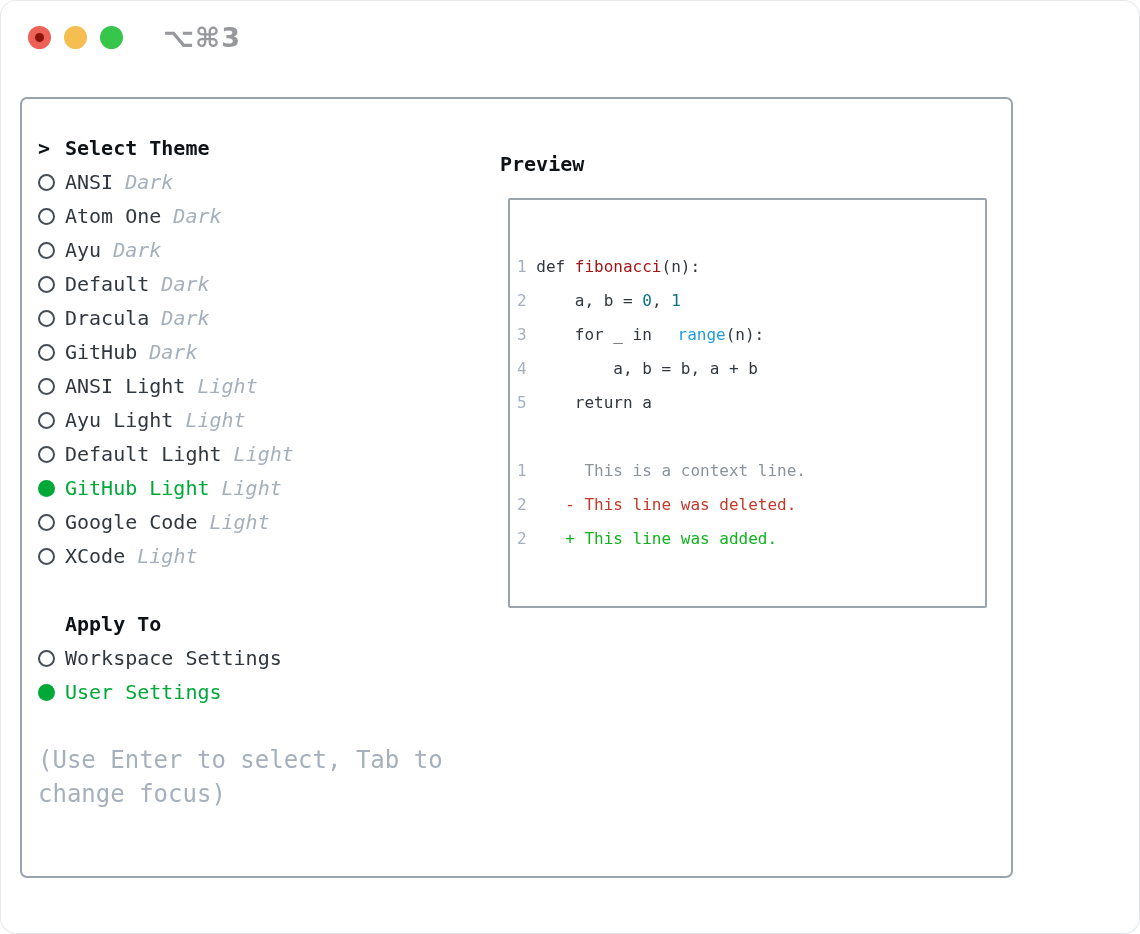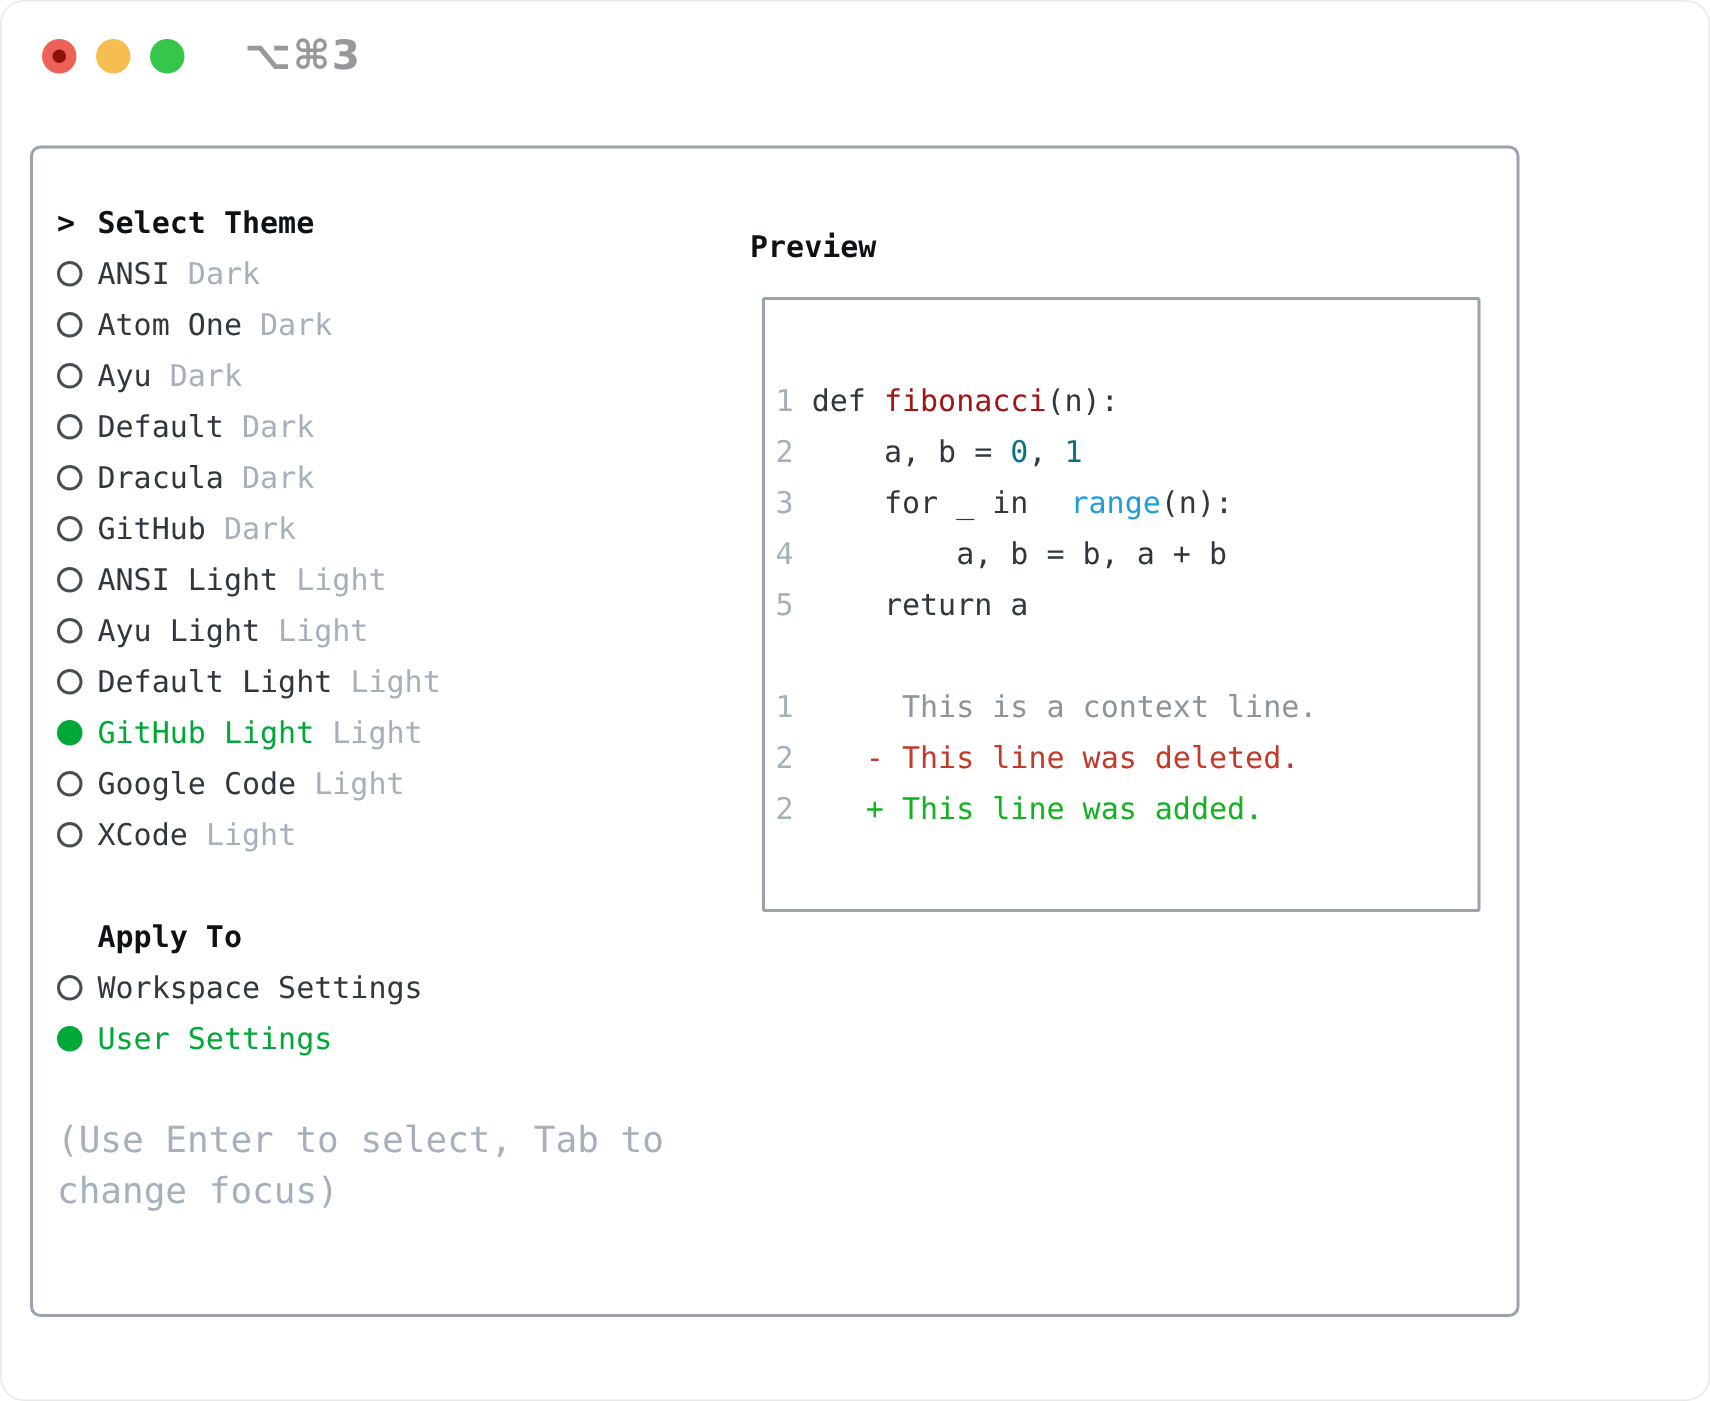--- a/index.html
+++ b/index.html
@@ -25,32 +25,32 @@
     position:absolute;left:20px;top:97px;width:989px;height:777px;
     border:2px solid var(--border,#9aa3ae);border-radius:7px;background:#fff;
   }
   .col-left{position:absolute;left:16px;top:32px;}
   .row{display:flex;align-items:center;height:34px;font-size:20px;color:var(--text,#30373f);white-space:pre;}
   .marker{display:inline-flex;align-items:center;width:27px;flex:0 0 27px;}
   .ring{width:13px;height:13px;border:2px solid #464d55;border-radius:50%;box-sizing:content-box;}
   .dotsel{width:17px;height:17px;border-radius:50%;background:var(--green,#00a838);}
   .cursor{font-weight:bold;color:var(--heading,#0e1216);}
   .hdr{font-weight:bold;color:var(--heading,#0e1216);}
-  .muted{color:var(--muted,#a6b0bd);}
+  .muted{color:var(--muted,#a6b0bd);font-style:italic;}
   .selname{color:var(--green,#00a838);}
   .gap{height:34px;}
   .hint{font-size:24px;line-height:34px;color:var(--muted,#a6b0bd);white-space:pre;}
   
   .preview-header{position:absolute;left:478px;top:48px;}
   .preview-box{
     position:absolute;left:486px;top:99px;width:475px;height:406px;
     border:2px solid var(--border,#9aa3ae);border-radius:2px;background:#fff;
   }
   .plines{padding:50px 0 0 7px;}
-  .pline{height:34px;line-height:34px;font-size:20px;white-space:pre;color:var(--text,#30373f);}
+  .pline{height:34px;line-height:34px;font-size:16px;white-space:pre;color:var(--text,#30373f);}
   .tok-lnum{color:var(--line-number,#a6b0bd);}
   .tok-code{color:var(--text,#30373f);}
   .tok-red{color:var(--syntax-red,#a31515);}
   .tok-teal{color:var(--syntax-teal,#0b7285);}
   .tok-blue{color:var(--syntax-blue,#229ddb);margin-left:16px;}
   .tok-ctx{color:var(--diff-context,#8b939c);}
   .tok-del{color:var(--diff-del,#c23a2a);}
   .tok-add{color:var(--diff-add,#11b31e);}
 </style>
 </head>

